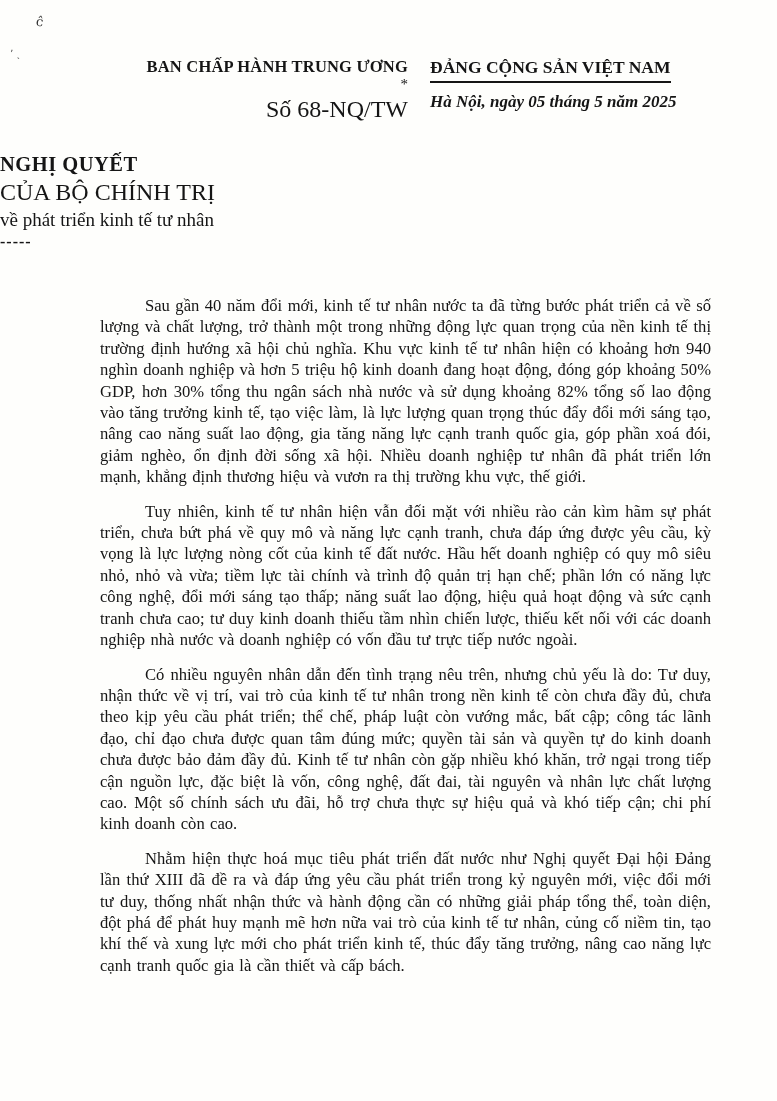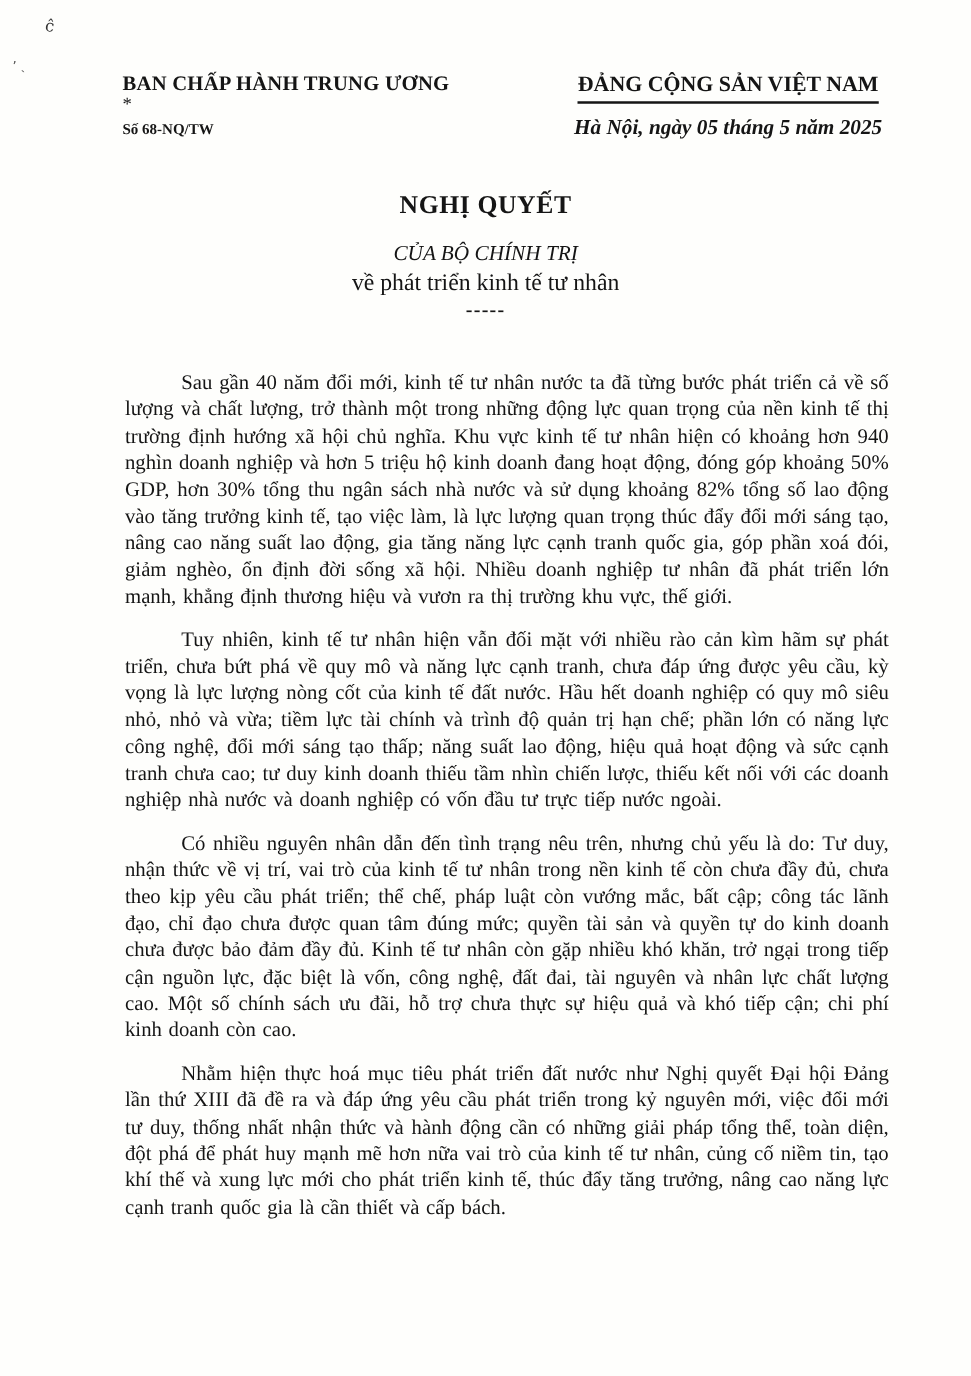--- a/index.html
+++ b/index.html
@@ -15,34 +15,34 @@
   }
   
   .artifact{position:absolute;color:#333;font-family:"DejaVu Serif",serif;}
   .a1{left:36px;top:14px;font-size:13px;transform:rotate(8deg);letter-spacing:-1px;}
   .a2{left:10px;top:48px;font-size:10px;transform:rotate(-4deg);}
 
   .doc-header{
     position:absolute;top:57px;left:0;right:0;
     display:flex;justify-content:space-between;
   }
-  .header-left{width:310px;margin-left:98px;text-align:left;}
+  .header-left{width:310px;margin-left:98px;text-align:right;}
   .org-name{font-weight:bold;font-size:16.5px;letter-spacing:.2px;white-space:nowrap;}
   .star{font-size:15px;line-height:10px;margin-top:2px;}
-  .doc-number{font-size:12px;margin-top:7px;font-weight:bold;}
-  .header-right{width:305px;margin-right:42px;text-align:center;}
+  .doc-number{font-size:24px;margin-top:7px;}
+  .header-right{width:305px;margin-right:42px;}
   .national{
     font-weight:bold;font-size:17.5px;white-space:nowrap;
     display:inline-block;border-bottom:2px solid #151515;padding-bottom:3px;
   }
   .place-date{font-style:italic;font-weight:bold;font-size:17px;margin-top:9px;white-space:nowrap;}
 
-  .title-block{position:absolute;top:153px;left:0;right:0;text-align:center;}
+  .title-block{position:absolute;top:153px;left:0;right:0;text-align:left;}
   .t1{font-weight:bold;font-size:20.5px;letter-spacing:.5px;}
-  .t2{font-size:17px;margin-top:17px;font-style:italic;}
+  .t2{font-size:24px;margin-top:3px;}
   .t3{font-weight:normal;font-size:19px;margin-top:3px;}
   .t4{font-weight:bold;font-size:16px;letter-spacing:1px;margin-top:2px;}
 
   .doc-body{
     position:absolute;top:283px;left:100px;width:611px;
     font-size:16.6px;line-height:21.4px;
     text-align:justify;
   }
   .doc-body p{margin:12px 0 13px 0;text-indent:45px;word-spacing:1.2px;}
 </style>

